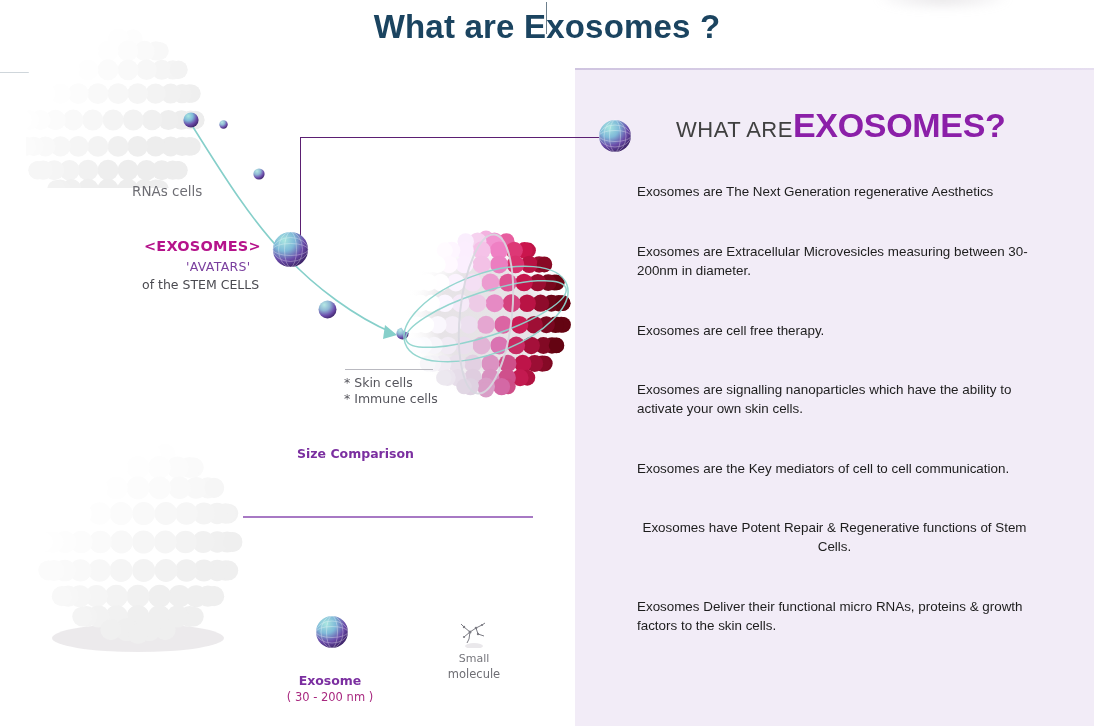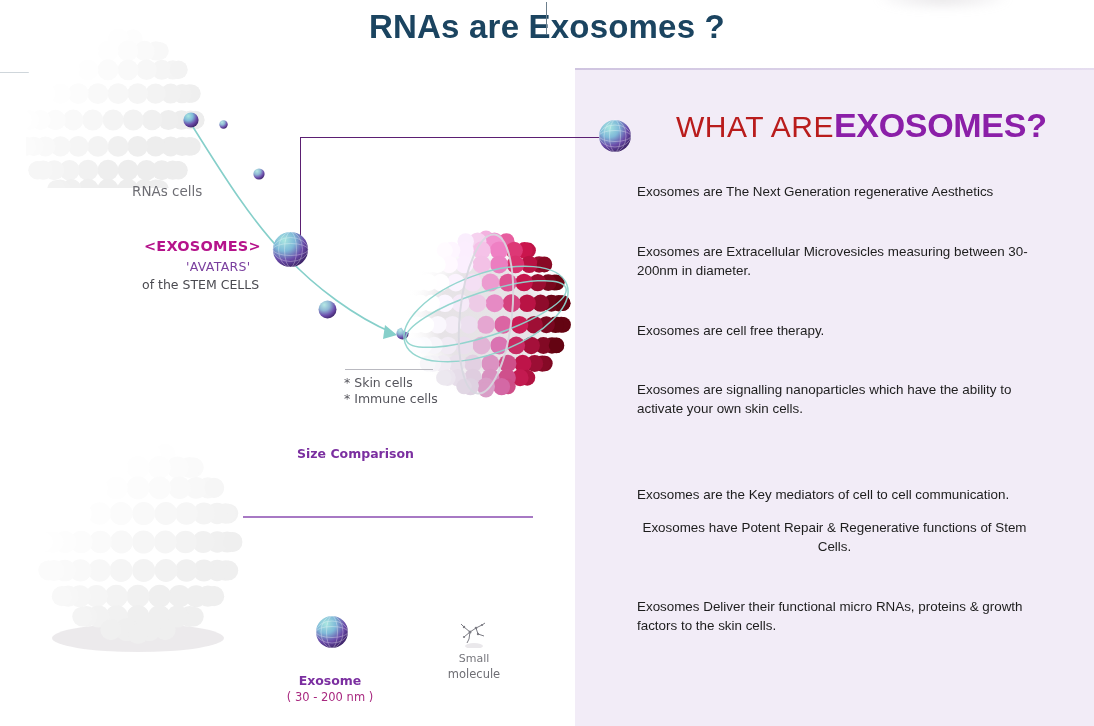--- a/index.html
+++ b/index.html
@@ -48,21 +48,21 @@
   
   .head-sphere{
     position:absolute;left:598px;top:119px;width:34px;height:34px;
   }
 
   .panel-head{
     position:absolute;left:676px;top:108px;white-space:nowrap;
     line-height:1;
   }
   .ph-small{
-    font-size:30px;font-weight:normal;color:#b91c1c;letter-spacing:.5px;
+    font-size:22px;font-weight:normal;color:#404040;letter-spacing:.5px;
     vertical-align:baseline;
   }
   .ph-big{
     font-size:34px;font-weight:bold;color:#8b1fa8;letter-spacing:-.3px;
     vertical-align:baseline;
   }
 
   
   .bullets{
     position:absolute;left:637px;top:182px;width:400px;
@@ -128,21 +128,21 @@
   svg{display:block;}
   .abs{position:absolute;}
 </style>
 </head>
 <body>
 
 <div id="slide">
 
   <div class="smudge"></div>
 
-  <div class="title">RNAs are Exosomes ?</div>
+  <div class="title">What are Exosomes ?</div>
   <div class="title-caret"></div>
 
   <div class="grey-rule"></div>
 
   <svg class="abs" style="left:-10px;top:28px;" width="230" height="185" viewBox="0 0 230 185">
     <defs>
       <radialGradient id="wball" cx="33%" cy="28%" r="72%">
         <stop offset="0%" stop-color="#ffffff"></stop>
         <stop offset="55%" stop-color="#f4f4f6"></stop>
         <stop offset="100%" stop-color="#d2d2d8"></stop>
@@ -600,18 +600,18 @@
 
   <div class="panel-head">
     <span class="ph-small">WHAT ARE</span><span class="ph-big">EXOSOMES?</span>
   </div>
 
   <div class="bullets">
       <div class="bullet" style="position: absolute; left: 0px; top: 0px; width: 395px;">Exosomes are The Next Generation regenerative Aesthetics</div>
       <div class="bullet" style="position: absolute; left: 0px; top: 60px; width: 395px;">Exosomes are Extracellular Microvesicles measuring between 30-200nm in diameter.</div>
       <div class="bullet" style="position: absolute; left: 0px; top: 139px; width: 395px;">Exosomes are cell free therapy.</div>
       <div class="bullet" style="position: absolute; left: 0px; top: 198px; width: 395px;">Exosomes are signalling nanoparticles which have the ability to activate your own skin cells.</div>
-      <div class="bullet" style="position: absolute; left: 0px; top: 277px; width: 395px; margin-top: 26px;">Exosomes are the Key mediators of cell to cell communication.</div>
+      <div class="bullet" style="position: absolute; left: 0px; top: 277px; width: 395px;">Exosomes are the Key mediators of cell to cell communication.</div>
       <div class="bullet" style="position: absolute; left: 0px; top: 336px; width: 395px; text-align: center;">Exosomes have Potent Repair &amp; Regenerative functions of Stem Cells.</div>
       <div class="bullet" style="position: absolute; left: 0px; top: 415px; width: 395px;">Exosomes Deliver their functional micro RNAs, proteins &amp; growth factors to the skin cells.</div>
     </div>
 
 </div>
 
 </body></html>

